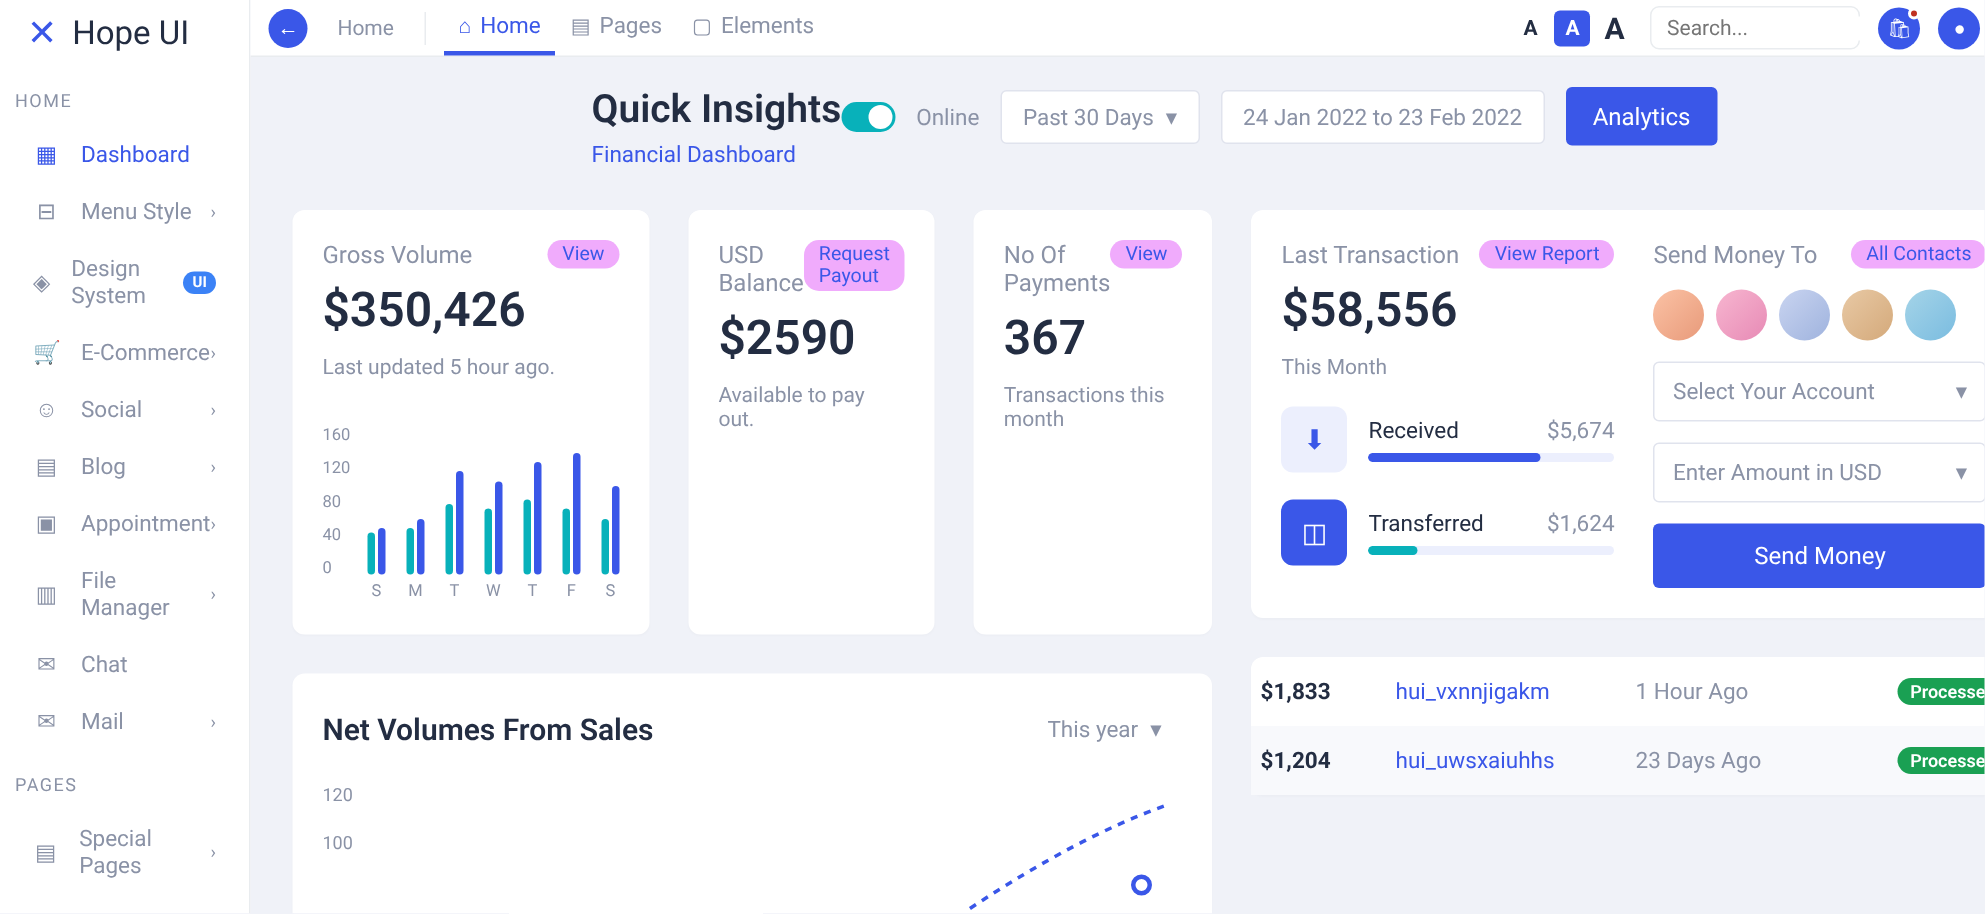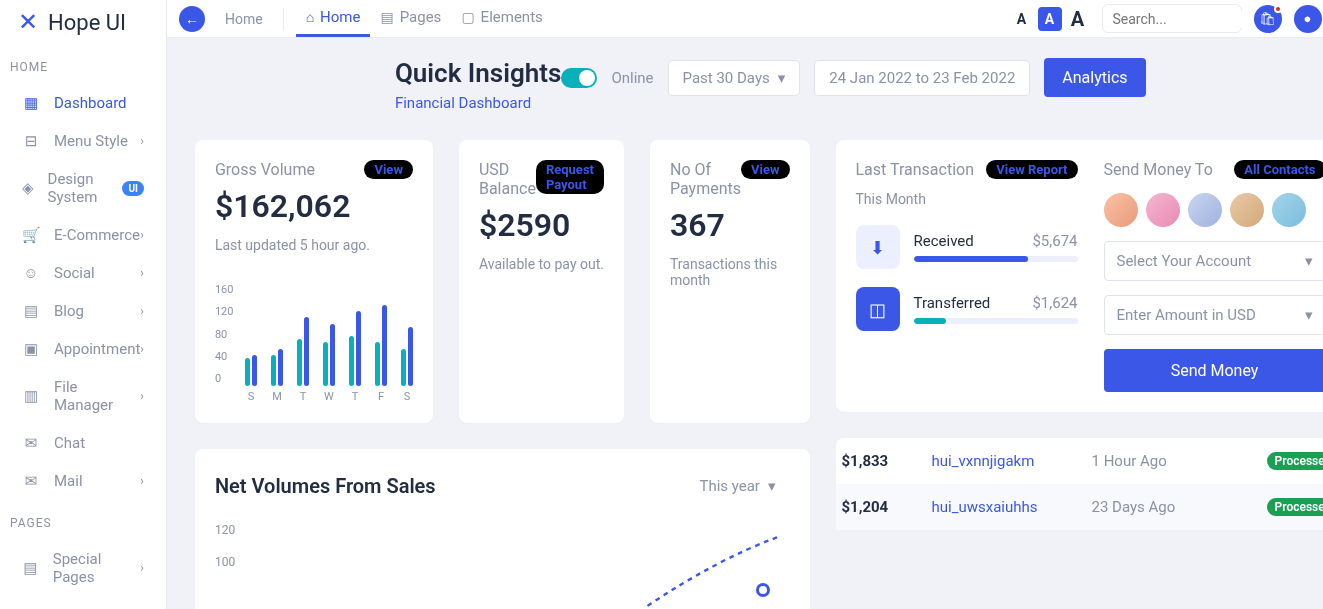--- a/index.html
+++ b/index.html
@@ -46,24 +46,24 @@
 .analytics-btn{background:#3a57e8;color:#fff;padding:10px 18px;border-radius:4px;font-size:16px;cursor:pointer}
 .grid{display:flex;gap:26px}
 .col-left{flex:1;display:flex;flex-direction:column;gap:26px}
 .col-right{width:510px;display:flex;flex-direction:column;gap:26px}
 .card{background:#fff;border-radius:8px;padding:20px;box-shadow:0 1px 2px rgba(0,0,0,0.02)}
 .row2{display:flex;gap:26px}
 .c1{flex:1}
 .c2col{display:flex;flex-direction:row;gap:26px;flex:1}
 .card-head{display:flex;justify-content:space-between;align-items:flex-start}
 .metric-label{font-size:16px;color:#8a92a6}
-.pill{background:#000000;color:#3a57e8;font-size:13px;padding:2px 10px;border-radius:10px;font-weight:700;cursor:pointer}
+.pill{background:#f0abfc;color:#3a57e8;font-size:13px;padding:2px 10px;border-radius:10px;font-weight:400;cursor:pointer}
 .big-num{font-size:32px;font-weight:600;color:#232d42;margin-top:8px}
 .sub-note{font-size:14px;color:#8a92a6;margin-top:12px}
-.bars{display:flex;align-items:flex-end;gap:14px;height:120px;margin-top:30px;padding-left:30px;position:relative}
+.bars{display:flex;align-items:flex-start;gap:14px;height:120px;margin-top:30px;padding-left:30px;position:relative}
 .yaxis{position:absolute;left:0;top:0;bottom:18px;display:flex;flex-direction:column;justify-content:space-between;font-size:11px;color:#8a92a6}
 .bar-pair{display:flex;flex-direction:column;align-items:center;gap:4px}
 .bar-wrap{display:flex;align-items:flex-end;gap:2px;height:100px}
 .bar{width:5px;border-radius:3px}
 .bar.b1{background:#08b1ba}
 .bar.b2{background:#3a57e8}
 .bar-lbl{font-size:11px;color:#8a92a6}
 .last-trans{display:flex;gap:26px}
 .lt-left{flex:1}
 .lt-right{flex:1}
@@ -245,21 +245,21 @@
     </div>
 
     <div class="grid">
       <div class="col-left">
         <div class="row2">
           <div class="card c1">
             <div class="card-head">
               <span class="metric-label">Gross Volume</span>
               <span class="pill">View</span>
             </div>
-            <div class="big-num">$162,062</div>
+            <div class="big-num">$350,426</div>
             <div class="sub-note">Last updated 5 hour ago.</div>
             <div class="bars">
               <div class="yaxis" id="yticks">
                   <span>160</span>
                   <span>120</span>
                   <span>80</span>
                   <span>40</span>
                   <span>0</span>
                 </div>
               <div id="bar-area" style="display:flex;align-items:flex-end;gap:14px">
@@ -356,20 +356,21 @@
       </div>
 
       <div class="col-right">
         <div class="card">
           <div class="last-trans">
             <div class="lt-left">
               <div class="card-head">
                 <span class="lt-title">Last Transaction</span>
                 <span class="pill">View Report</span>
               </div>
+              <div class="big-num">$58,556</div>
               <div class="sub-note">This Month</div>
               <div class="stat-row">
                 <div class="stat-icon">⬇</div>
                 <div class="stat-body">
                   <div class="stat-top">
                       <span class="stat-name">Received</span>
                       <span class="stat-val">$5,674</span>
                     </div>
                   <div class="progress">
                       <div class="progress-fill pf-blue"></div>

